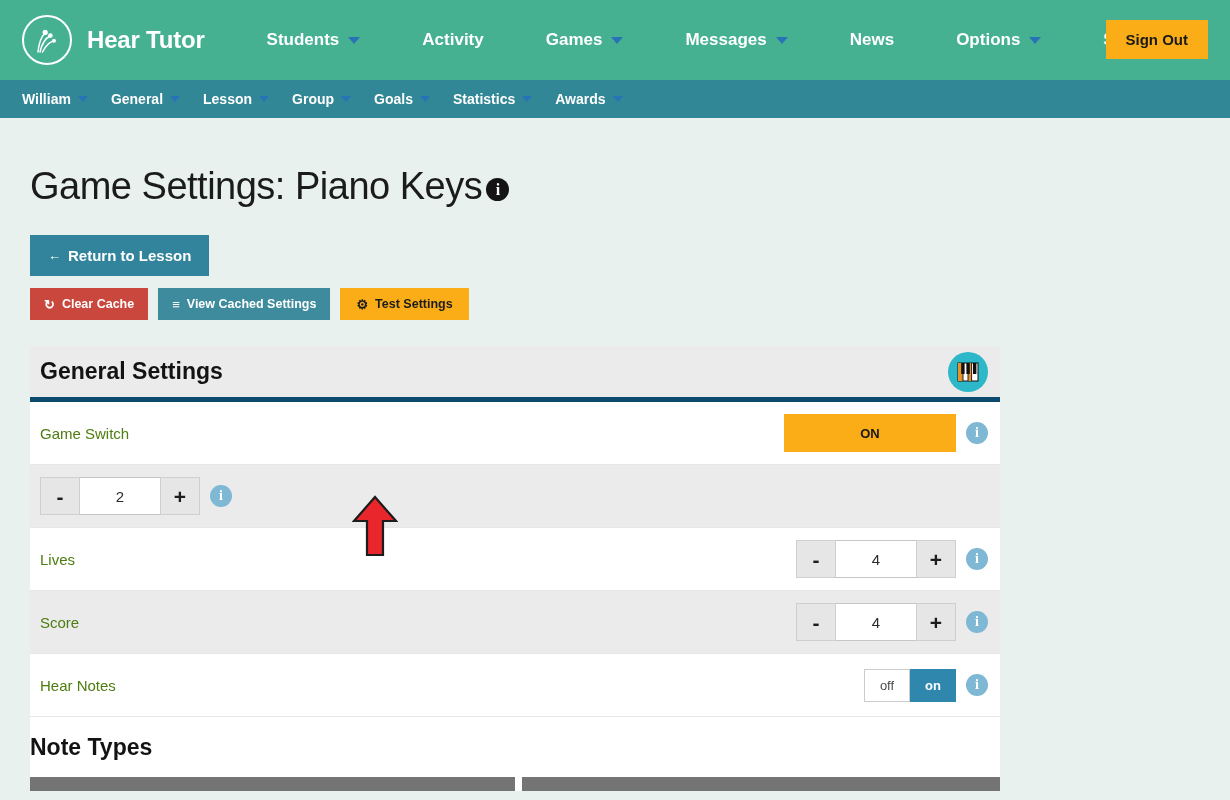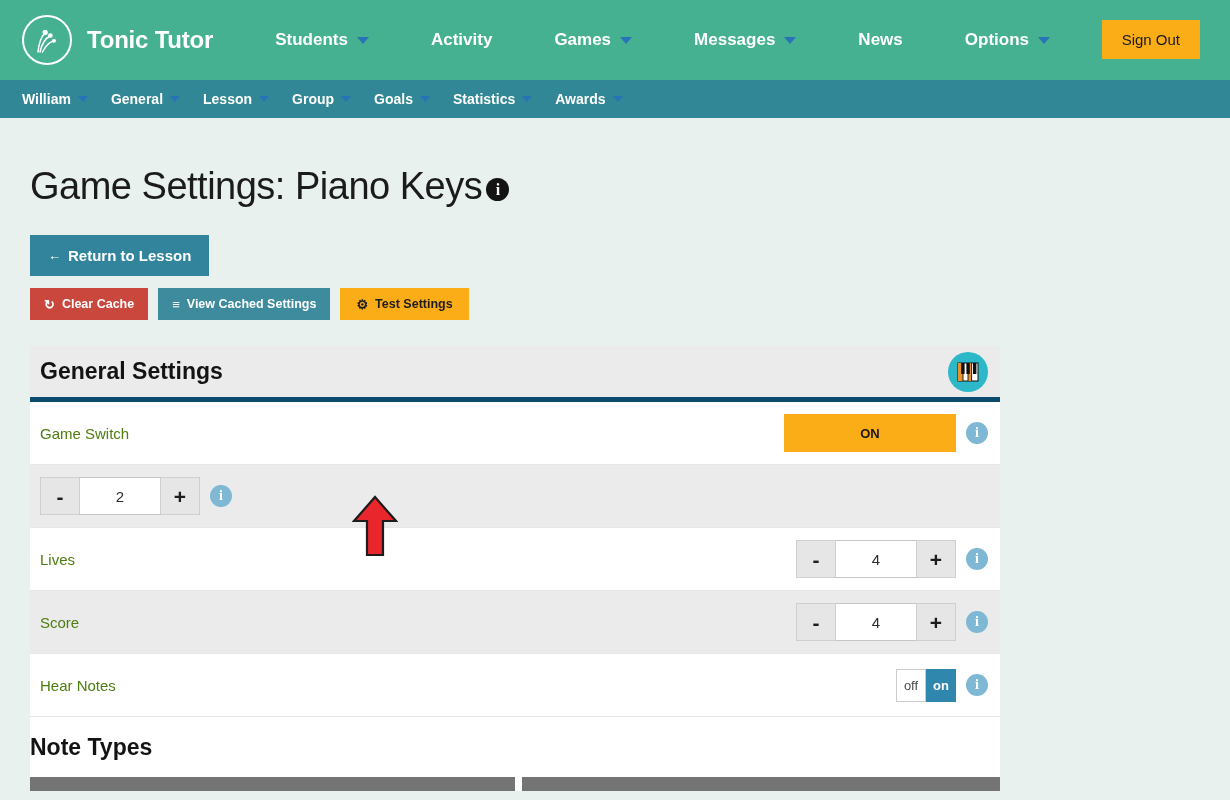--- a/index.html
+++ b/index.html
@@ -49,25 +49,25 @@
   .caret {
     width: 0; height: 0;
     border-left: 6px solid transparent;
     border-right: 6px solid transparent;
     border-top: 7px solid #2a72b8;
     margin-left: 9px;
     display: inline-block;
   }
   .signout {
     position: absolute;
-    right: 30px; top: 20px;
+    right: 22px; top: 20px;
     background: #fbad17;
     color: #1a1a1a;
     font-size: 15px;
-    font-weight: 400;
+    font-weight: 700;
     padding: 11px 20px;
     border: none;
     cursor: pointer;
     font-family: "Liberation Sans", sans-serif;
   }
 
   
   .subnav {
     height: 38px;
     background: #318795;
@@ -211,21 +211,21 @@
     text-align: center;
     font-size: 15px;
     color: #2b2b2b;
     font-family: "Liberation Sans", sans-serif;
   }
 
   .toggle2 { display: flex; height: 33px; }
   .toggle2 span {
     display: flex; align-items: center; justify-content: center;
     font-size: 13px;
-    width: 30px;
+    width: 46px;
     cursor: pointer;
   }
   .tg-off { background: #ffffff; border: 1px solid #cccccc; color: #4b4b4b; }
   .tg-on  { background: #2f87ae; color: #ffffff; font-weight: bold; border: 1px solid #2f87ae; }
 
   .info-dot {
     width: 22px; height: 22px;
     border-radius: 50%;
     background: #7eb8d4;
     color: #ffffff;
@@ -259,21 +259,21 @@
       <g fill="none" stroke="#ffffff" stroke-width="1.5" stroke-linecap="round">
         <path d="M8 29 C9 19, 12 13, 15 10"></path>
         <path d="M10 29 C12 20, 16 15, 20 13"></path>
         <path d="M12.5 29 C15.5 23, 20 19, 23.5 18"></path>
       </g>
       <circle cx="15.2" cy="9.4" r="2.6" fill="#ffffff"></circle>
       <circle cx="20.4" cy="12.6" r="2.3" fill="#ffffff"></circle>
       <circle cx="24.0" cy="17.8" r="2.0" fill="#ffffff"></circle>
     </svg>
   </div>
-  <div class="brand">Tonic Tutor</div>
+  <div class="brand">Hear Tutor</div>
 
   <div class="topnav-items">
     <div class="topnav-item">
       <span>Students</span>
       <i class="caret"></i>
     </div>
     <div class="topnav-item">
       <span>Activity</span>
     </div>
     <div class="topnav-item">

